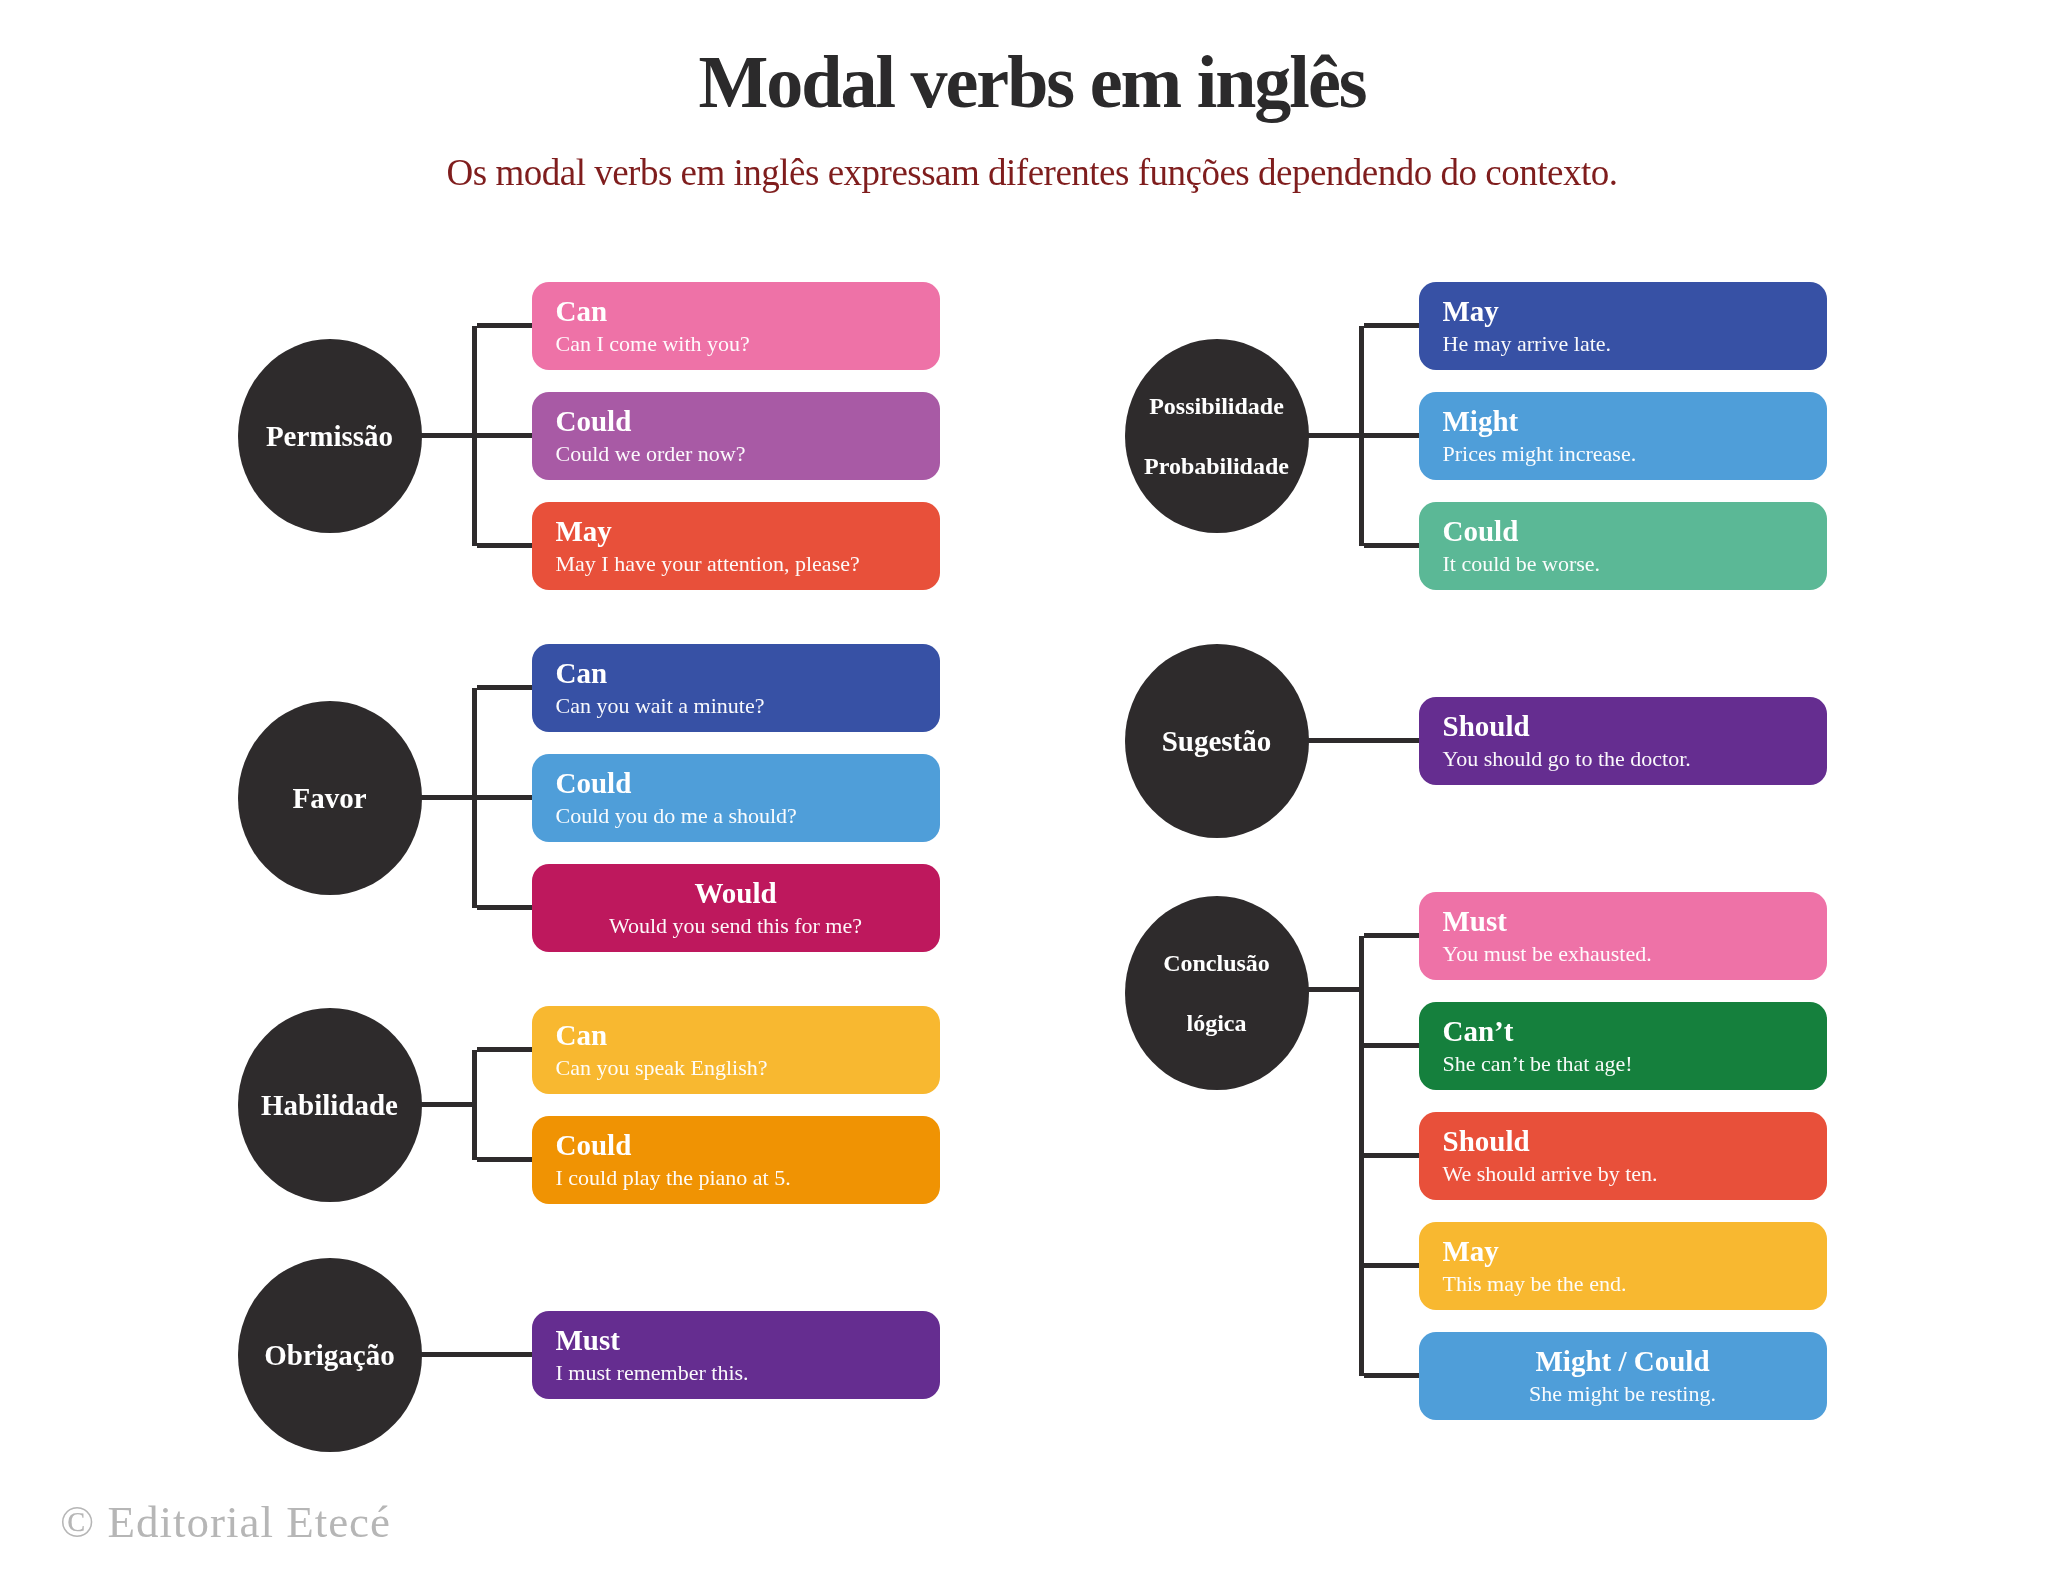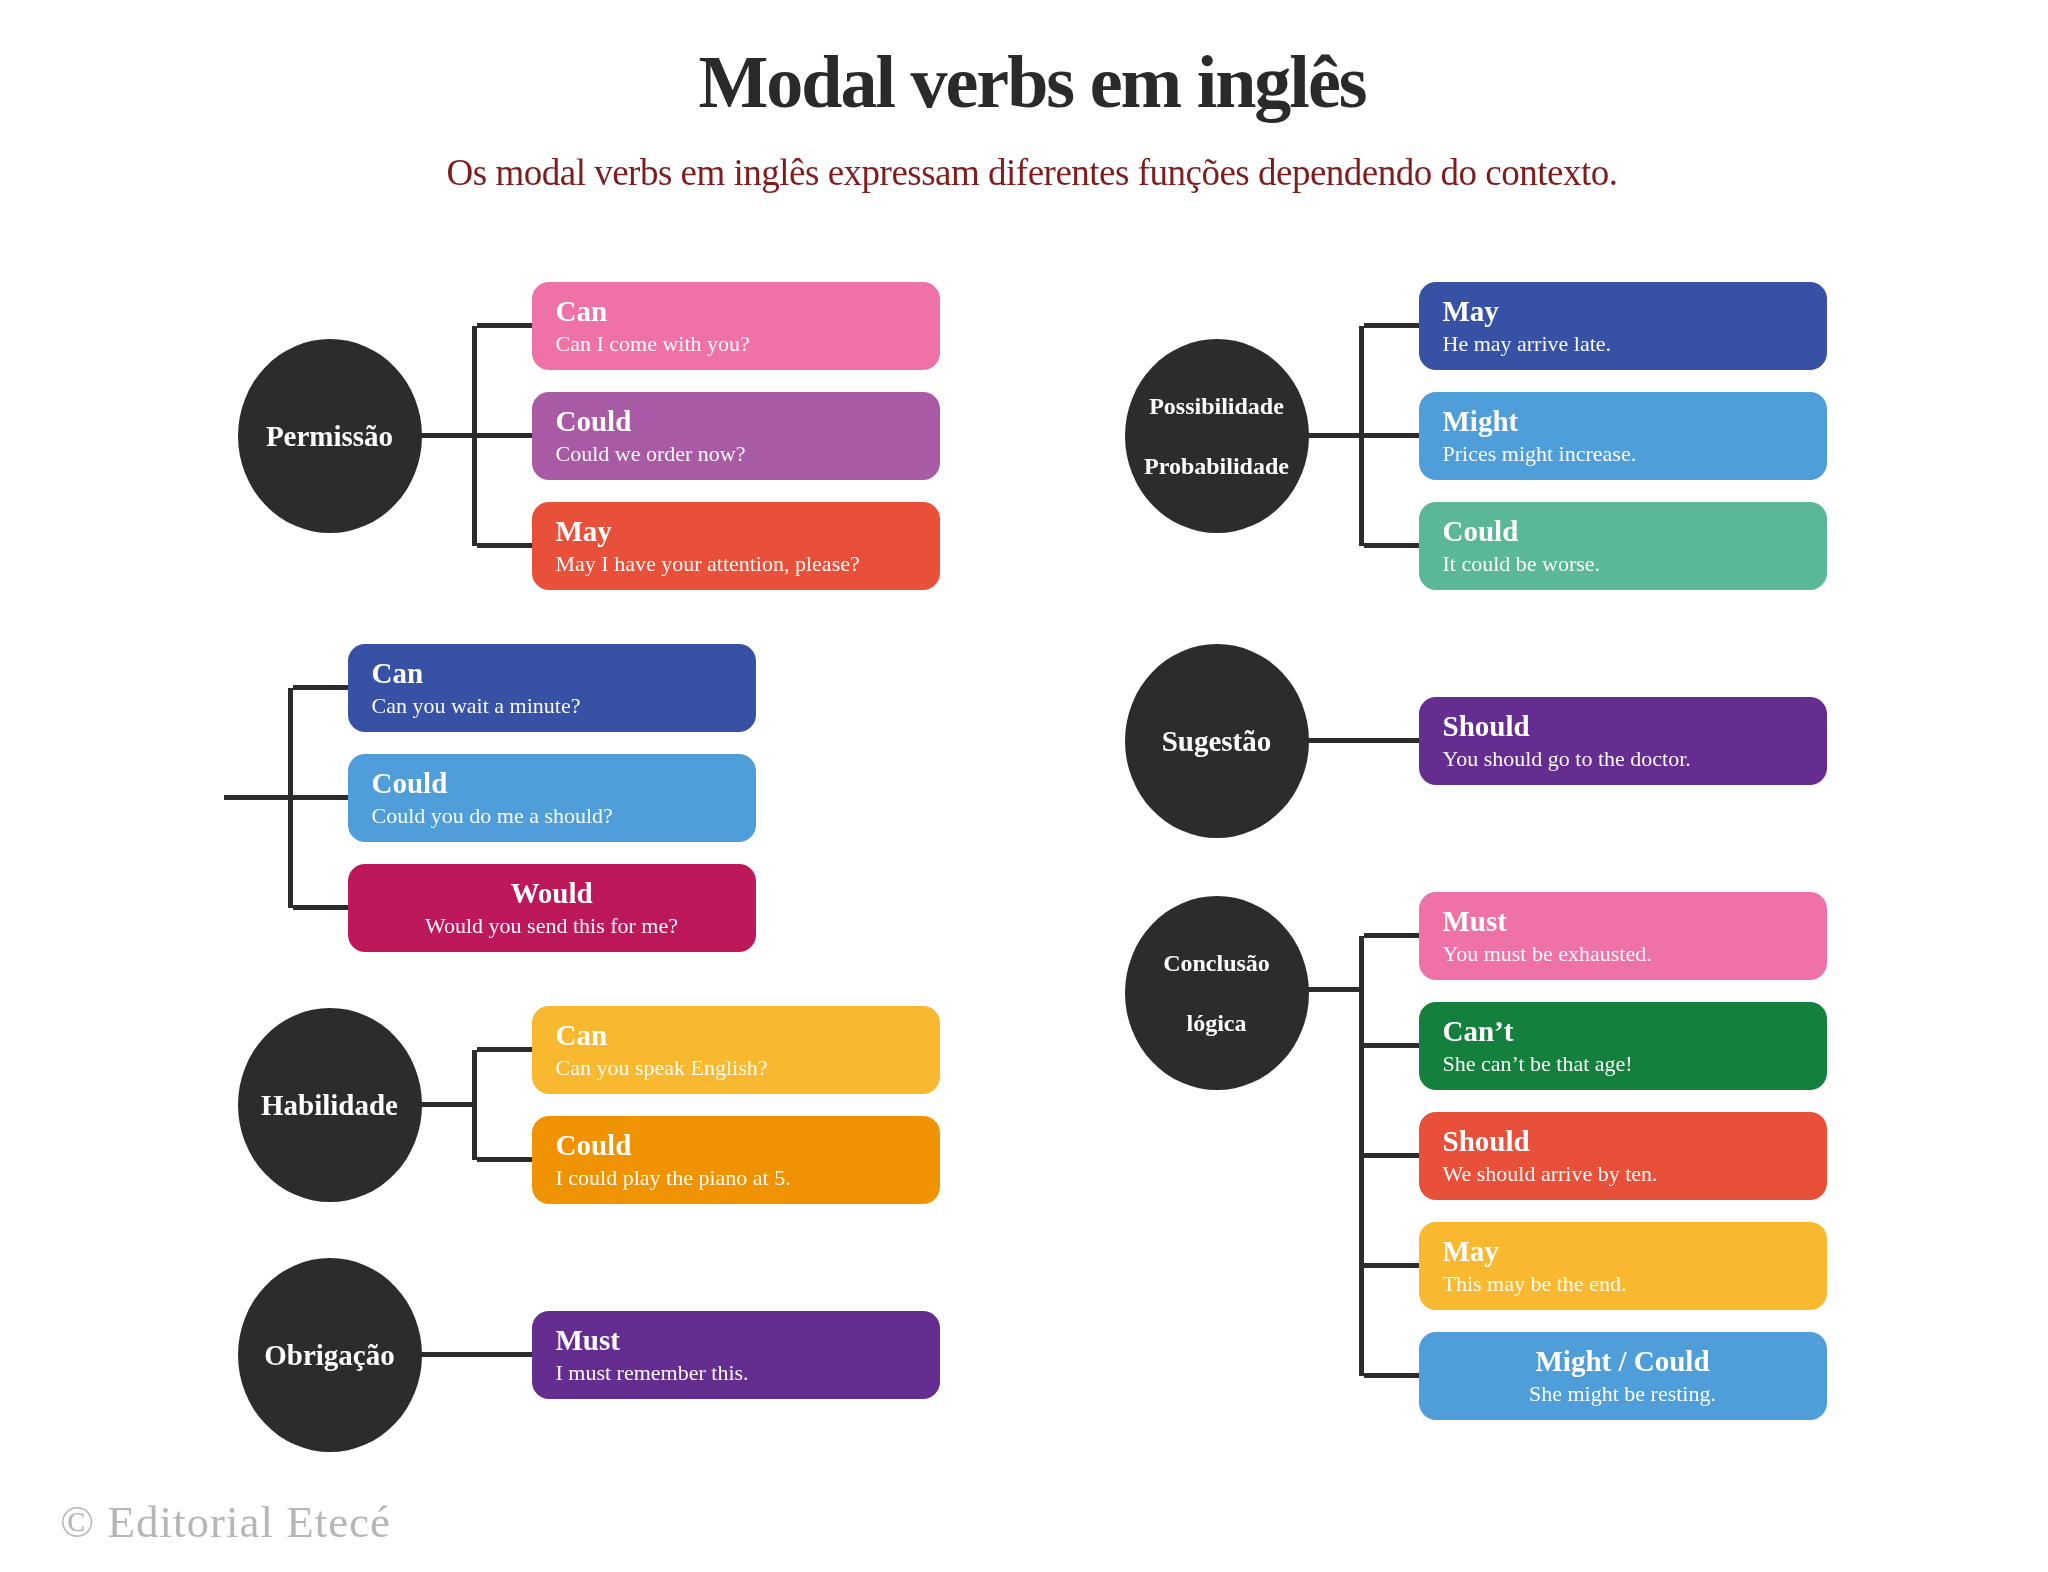--- a/index.html
+++ b/index.html
@@ -149,20 +149,23 @@
             <div class="card-example">Could we order now?</div>
           </div>
           <div class="card" style="background-color: rgb(232, 80, 58);">
             <div class="card-title">May</div>
             <div class="card-example">May I have your attention, please?</div>
           </div>
         </div>
       </div>
 
       <div class="group">
+        <div class="circle">
+          <span>Favor</span>
+        </div>
         <div class="link">
           <div class="rootline"></div>
           <div class="trunk"></div>
         </div>
         <div class="cards">
           <div class="card" style="background-color: rgb(55, 81, 165);">
             <div class="card-title">Can</div>
             <div class="card-example">Can you wait a minute?</div>
           </div>
           <div class="card" style="background-color: rgb(79, 158, 217);">

